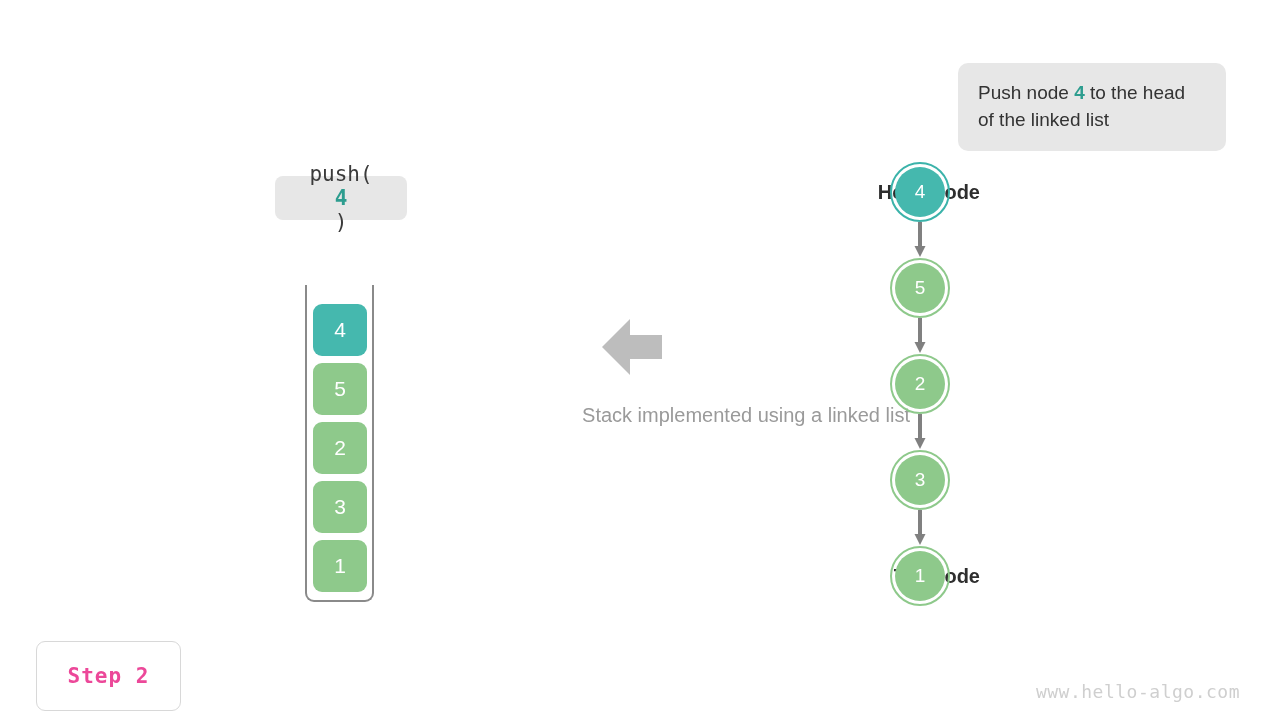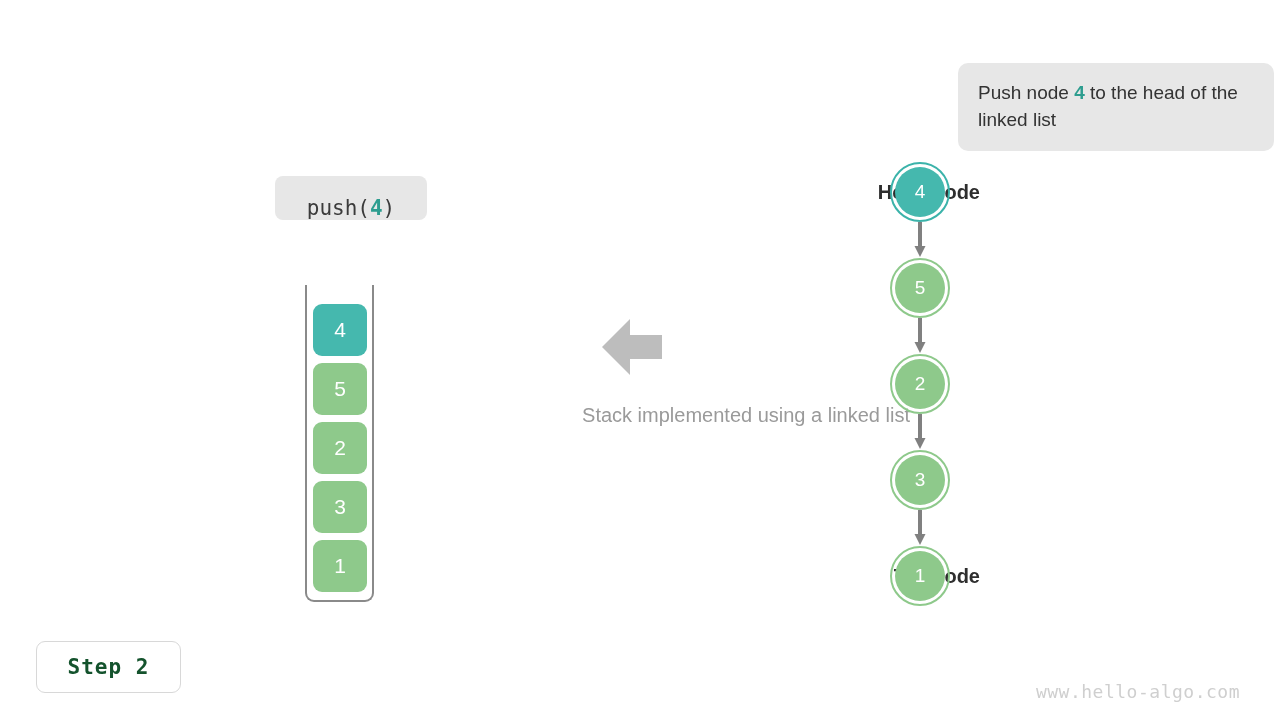--- a/index.html
+++ b/index.html
@@ -13,50 +13,51 @@
     font-family: "Liberation Sans", sans-serif;
     position: relative;
     overflow: hidden;
   }
 
   
   .callout {
     position: absolute;
     left: 958px;
     top: 63px;
-    width: 316px;
+    width: 268px;
     padding: 16px 20px 18px 20px;
     box-sizing: border-box;
     background: #e7e7e7;
     border-radius: 10px;
     color: #333333;
     font-size: 19px;
     line-height: 27px;
   }
   .callout .hl {
     color: #2d9d8f;
     font-weight: bold;
   }
 
   
   .op-chip {
     position: absolute;
     left: 275px;
     top: 176px;
-    width: 152px;
+    width: 132px;
     height: 44px;
     background: #e7e7e7;
     border-radius: 8px;
     display: flex;
-    align-items: flex-end;
+    align-items: center;
     justify-content: center;
     font-family: "DejaVu Sans Mono", monospace;
     font-size: 21px;
     color: #3b3b3b;
     letter-spacing: 0px;
+    flex-direction: column;
   }
   .op-chip .hl {
     color: #2d9d8f;
     font-weight: bold;
   }
 
   
   .stack-wrap {
     position: absolute;
     left: 305px;
@@ -178,32 +179,32 @@
     width: 12px;
     height: 36px;
   }
 
   
   .step-badge {
     position: absolute;
     left: 36px;
     top: 641px;
     width: 145px;
-    height: 52px;
+    height: 70px;
     box-sizing: border-box;
     border: 1px solid #d8d8d8;
     border-radius: 9px;
     background: #ffffff;
     display: flex;
     align-items: center;
     justify-content: center;
     font-family: "DejaVu Sans Mono", monospace;
     font-size: 21px;
     font-weight: bold;
-    color: #14532d;
+    color: #ec4899;
     letter-spacing: 1px;
   }
 
   
   .watermark {
     position: absolute;
     right: 40px;
     bottom: 18px;
     font-family: "DejaVu Sans Mono", monospace;
     font-size: 18px;

